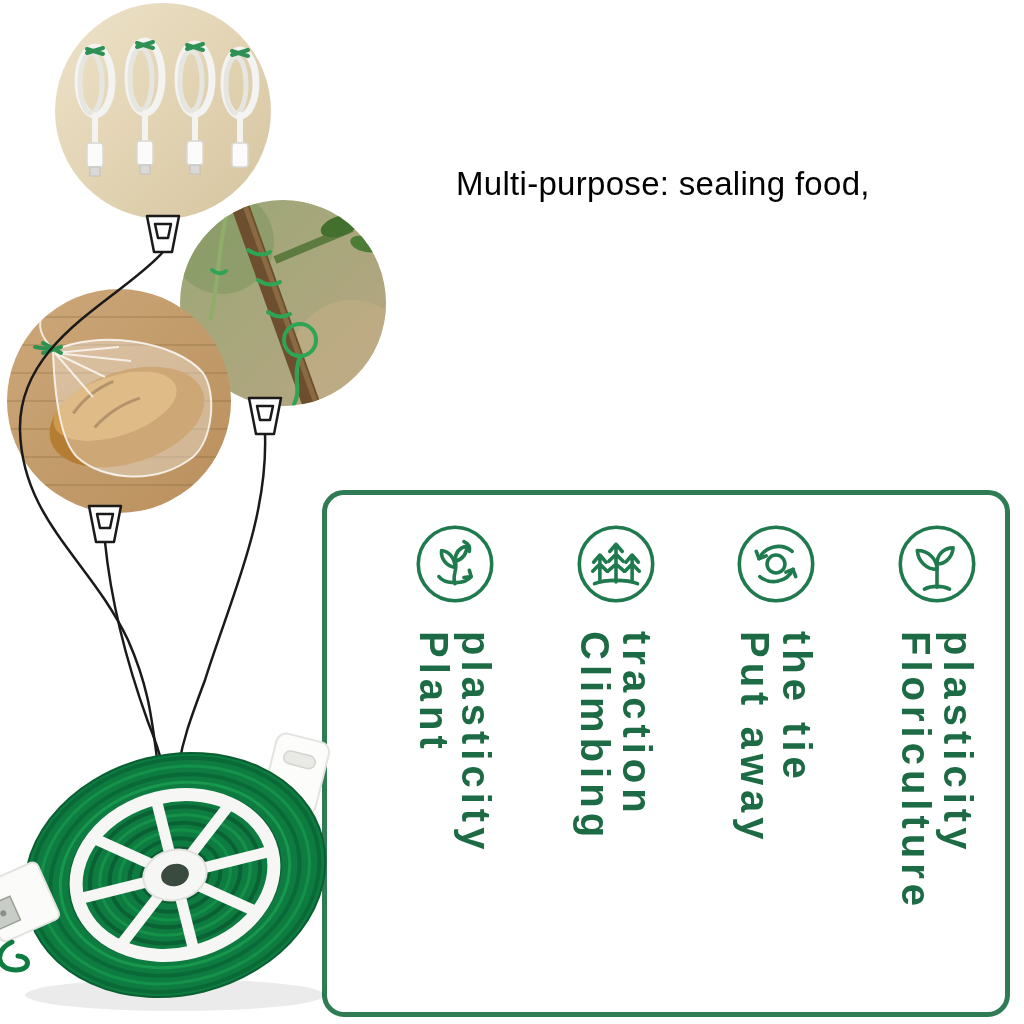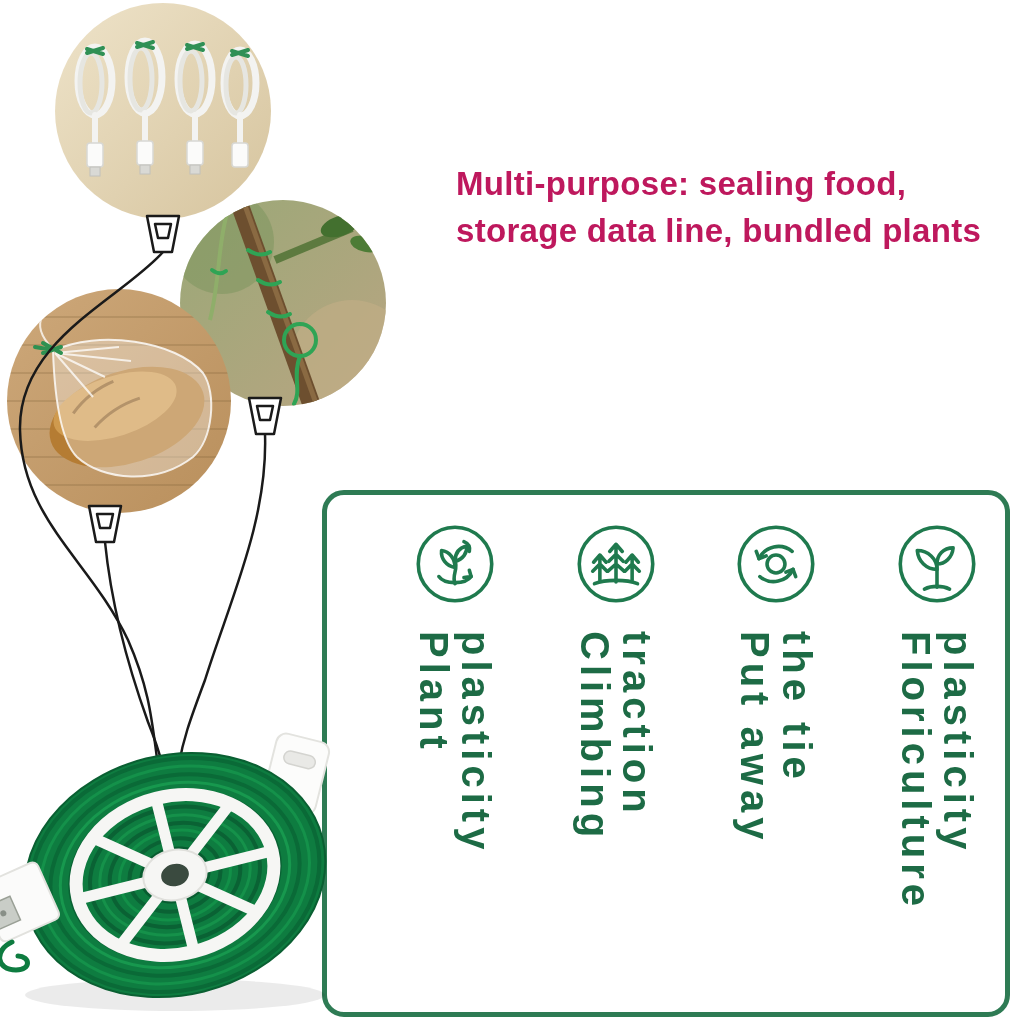--- a/index.html
+++ b/index.html
@@ -10,21 +10,21 @@
   
   .photo{position:absolute;border-radius:50%;overflow:hidden;}
   .photo svg{display:block;width:100%;height:100%;}
   .c1{left:55px;top:3px;width:216px;height:216px;}
   .c2{left:180px;top:200px;width:206px;height:206px;}
   .c3{left:7px;top:289px;width:224px;height:224px;}
   .strings{position:absolute;left:0;top:0;width:1024px;height:1024px;pointer-events:none;}
   
   .headline{
     position:absolute;left:456px;top:160px;width:564px;
-    font-size:33px;font-weight:700;color:#be185d;line-height:47px;letter-spacing:.3px;
+    font-size:33px;font-weight:400;color:#000000;line-height:47px;letter-spacing:.3px;
   }
   
   .panel{
     position:absolute;left:322px;top:490px;width:688px;height:527px;
     border:5px solid #2e7b54;border-radius:22px;box-sizing:border-box;
     display:flex;justify-content:space-between;align-items:flex-start;
     padding:26px 20px 0 80px;background:#ffffff;
   }
   .feature{width:96px;display:flex;flex-direction:column;align-items:center;}
   .ficon{width:86px;height:86px;}
@@ -149,21 +149,20 @@
     </g>
     <g fill="none" stroke="#1a1a1a" stroke-width="2.5">
       <path d="M163 252 C120 300 18 340 20 430 C22 520 90 560 128 640 C150 690 152 722 158 766"></path>
       <path d="M265 434 C268 520 230 600 205 680 C190 720 182 742 178 770"></path>
       <path d="M105 542 C112 612 130 672 148 722 C156 742 160 754 163 768"></path>
     </g>
   </svg>
 
   <div class="headline">
     <div>Multi-purpose: sealing food,</div>
-    <div>storage data line, bundled plants</div>
   </div>
 
   <div class="panel">
 
     <div class="feature">
       <svg class="ficon" viewBox="0 0 96 96" fill="none" stroke="#1f7a4e" stroke-width="4" stroke-linecap="round" stroke-linejoin="round">
         <circle cx="48" cy="48" r="41"></circle>
         <path d="M48 70 C44 60 52 54 48 44"></path>
         <path d="M48 52 C38 50 32 42 33 33 C42 34 48 42 48 52 Z"></path>
         <path d="M48 45 C57 43 62 35 61 28 C53 30 48 36 48 45 Z"></path>

